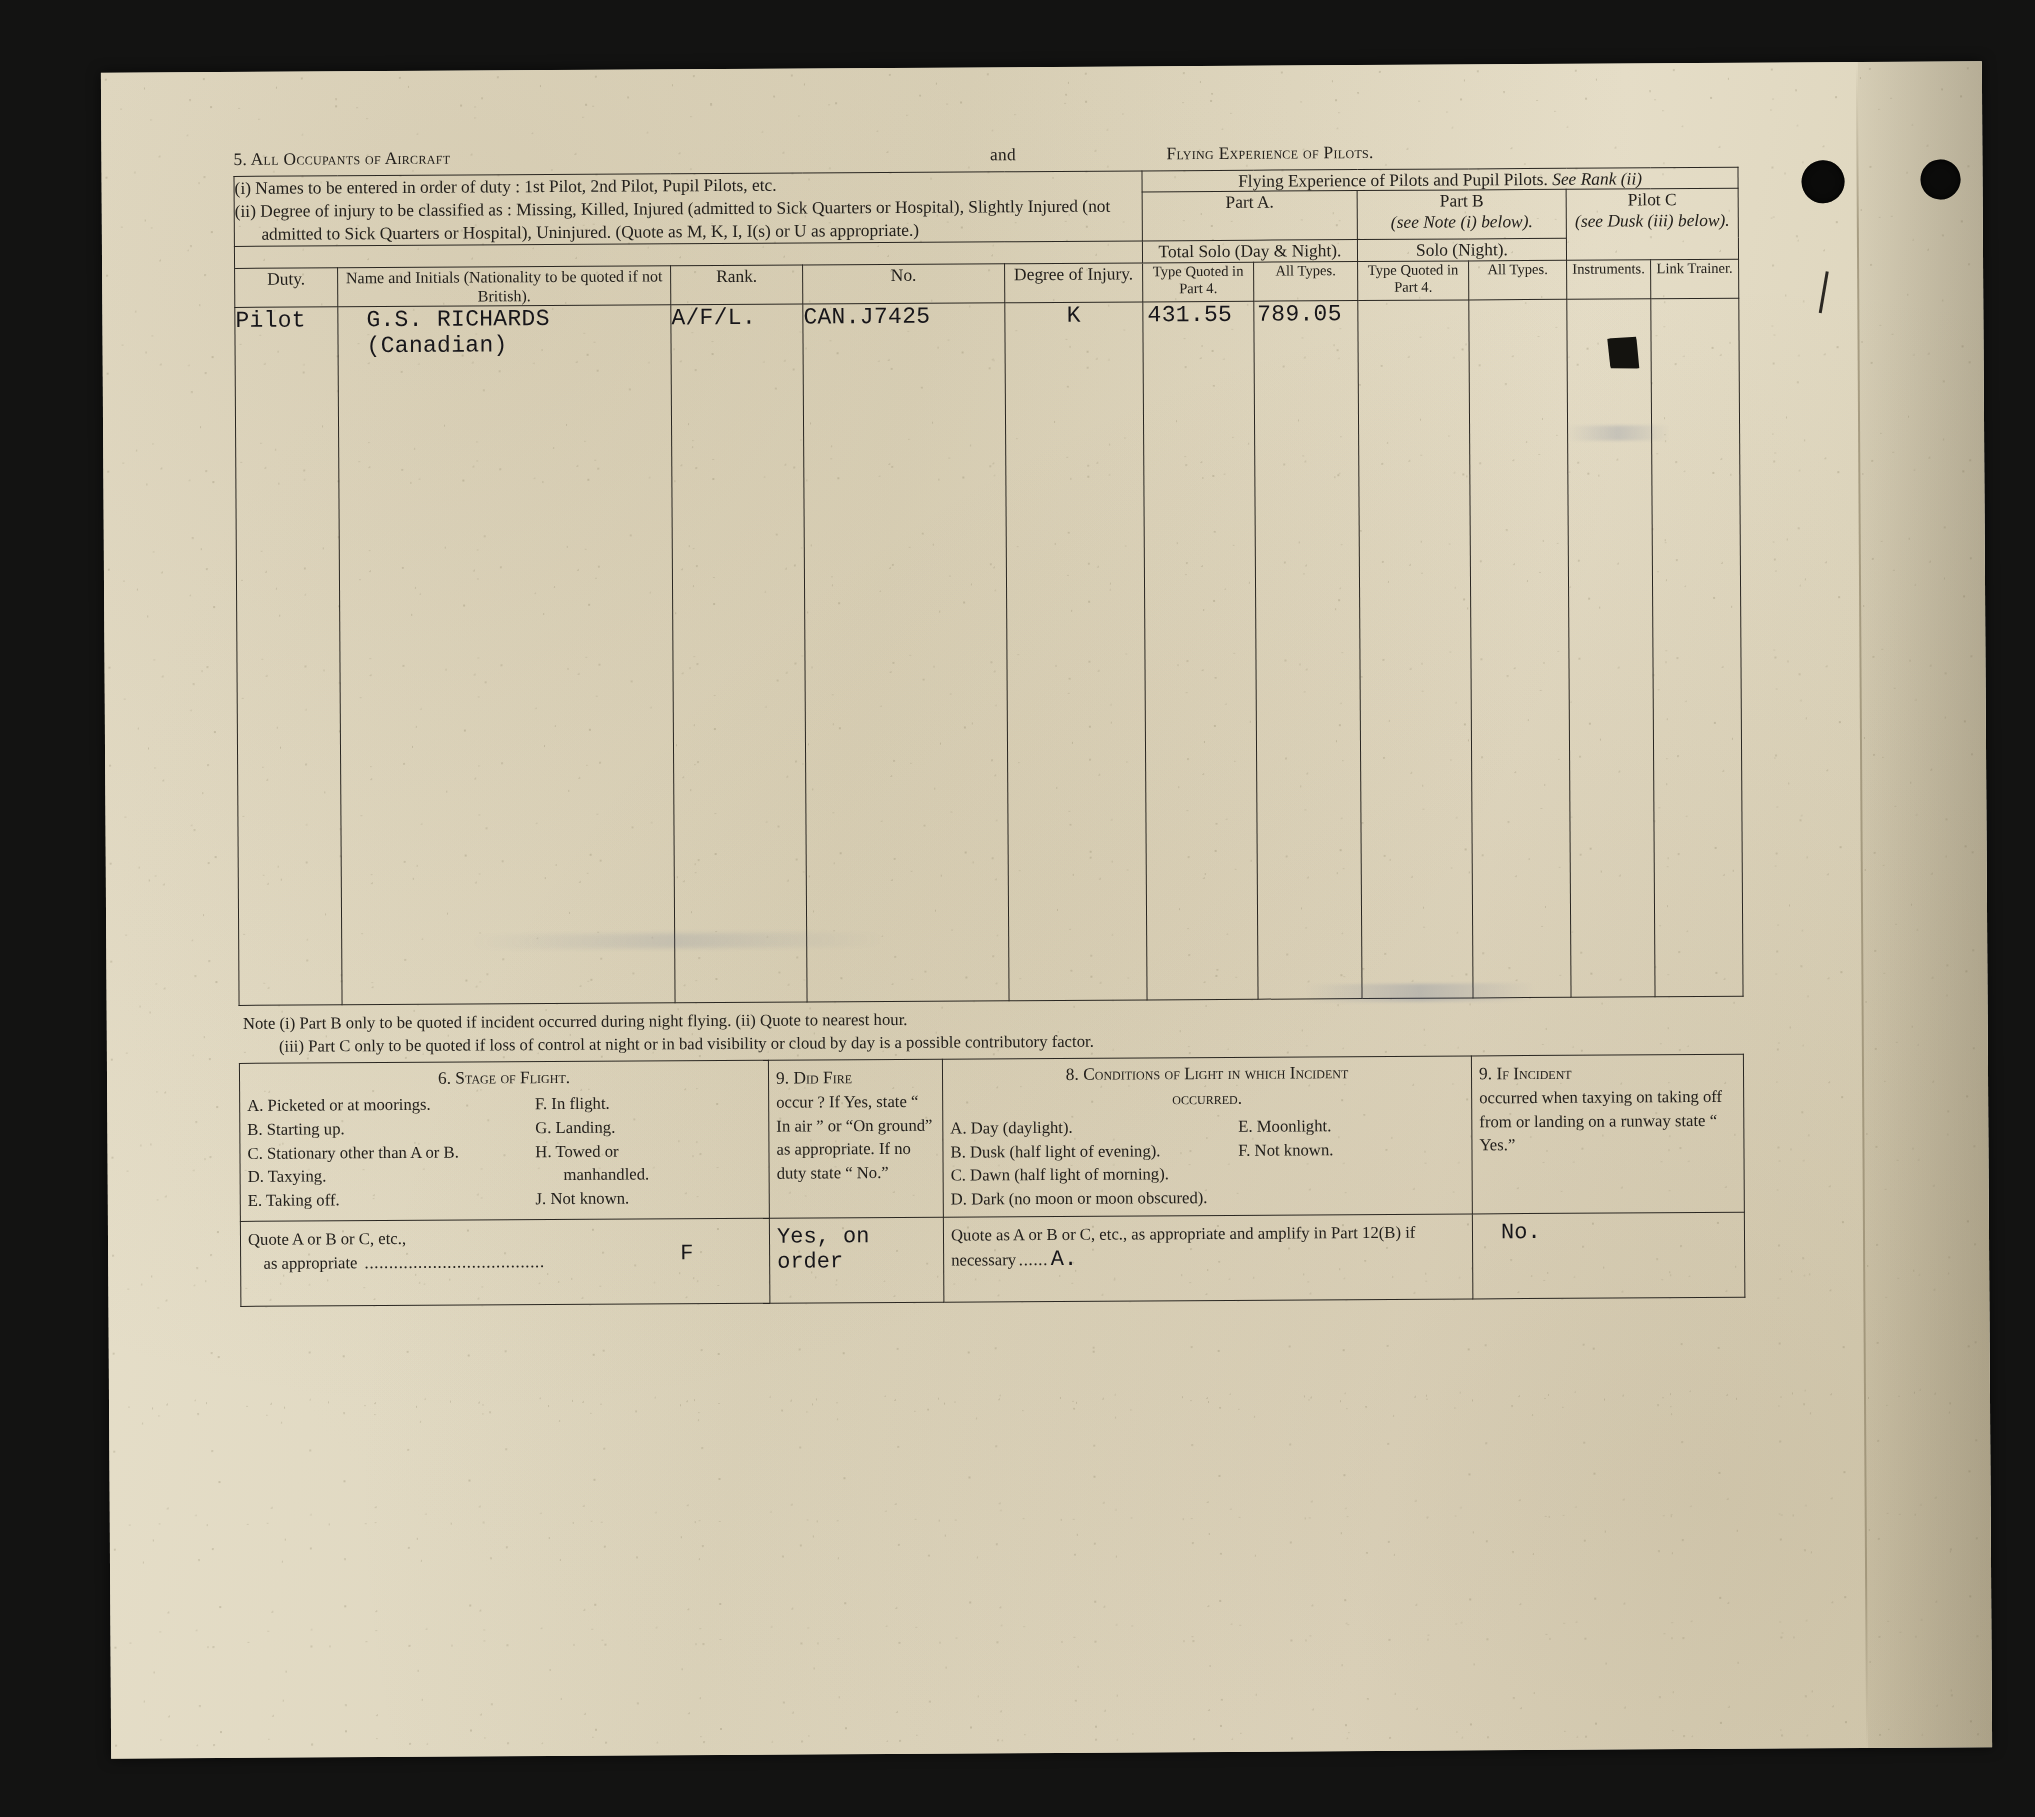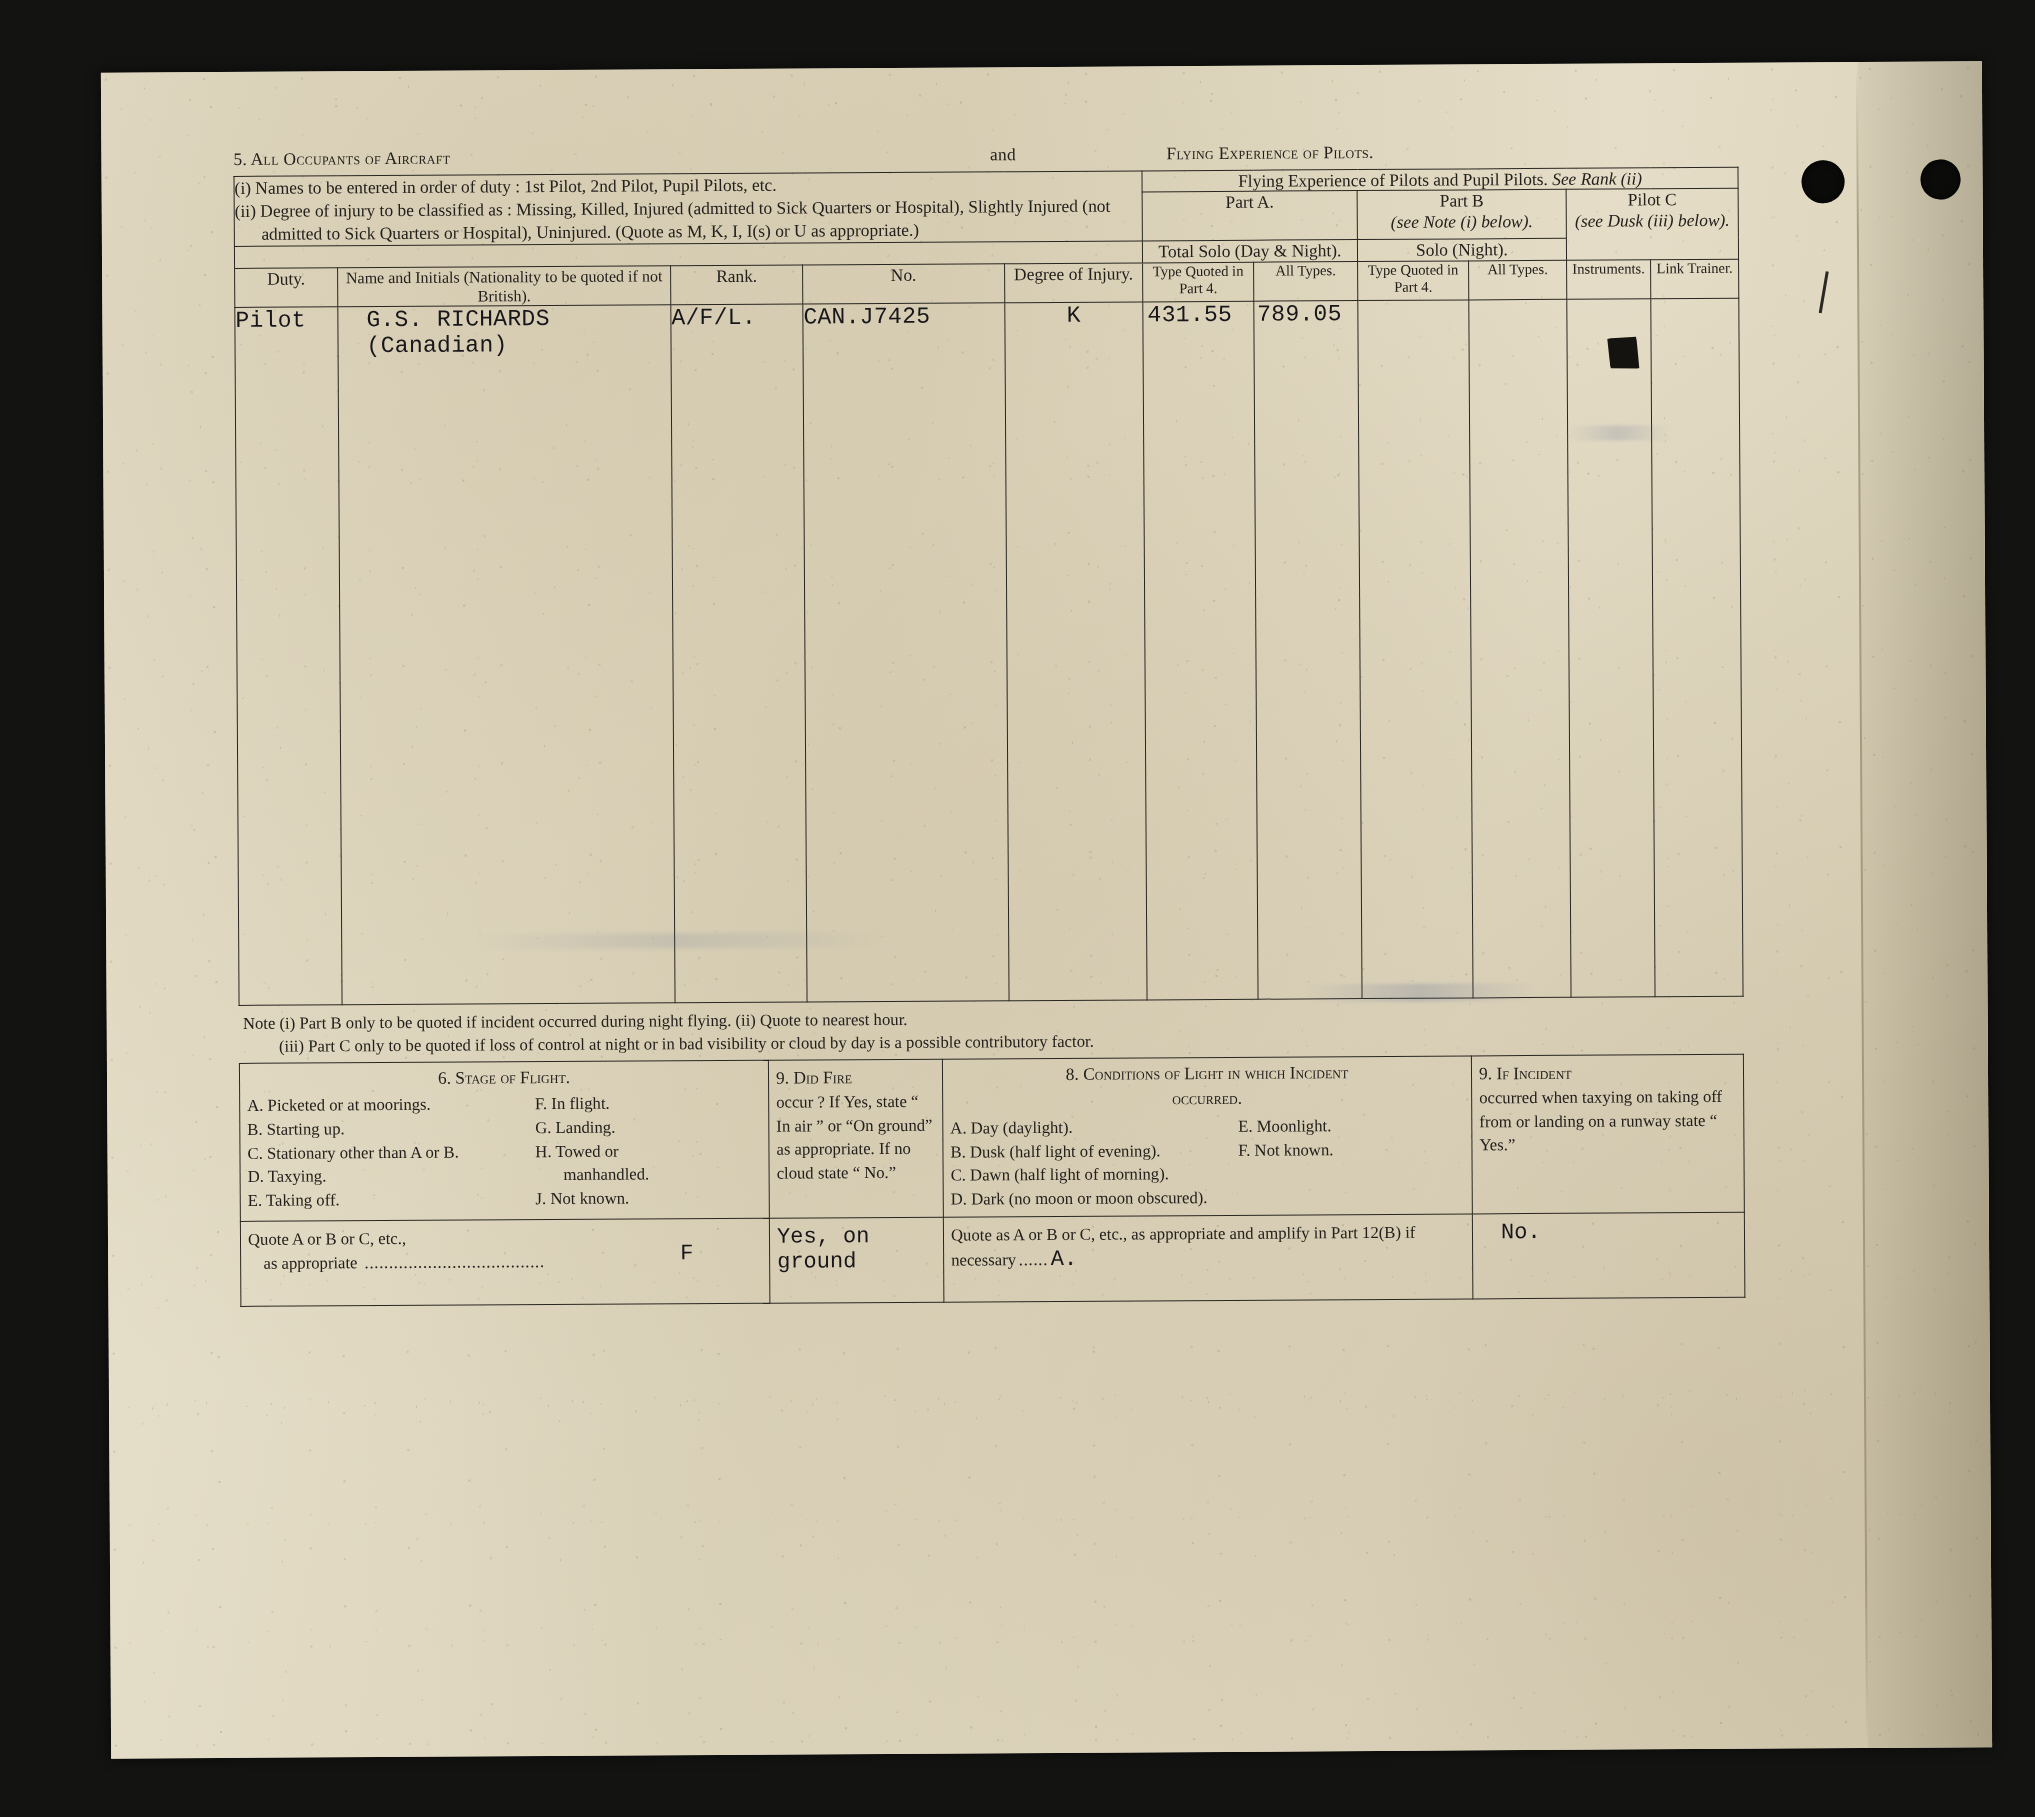--- a/index.html
+++ b/index.html
@@ -237,21 +237,21 @@
               <div>G. Landing.</div>
               <div>H. Towed or</div>
               <div style="padding-left:28px">manhandled.</div>
               <div>J. Not known.</div>
             </div>
           </div>
         </td>
 
         <td>
           <div class="lowtxt printed" style="font-variant:small-caps;font-size:17.4px">9. Did Fire</div>
-          <div class="lowtxt printed">occur ?   If Yes, state “ In air ” or “On ground” as appropriate.  If no cloud state “ No.”</div>
+          <div class="lowtxt printed">occur ?   If Yes, state “ In air ” or “On ground” as appropriate.  If no duty state “ No.”</div>
         </td>
 
         <td>
           <div class="sechead printed">8. Conditions of Light in which Incident</div>
           <div class="sechead printed" style="padding-bottom:5.6px">occurred.</div>
           <div class="twocol">
             <div class="a lowtxt printed">
               <div>A. Day (daylight).</div>
               <div>B. Dusk (half light of evening).</div>
               <div>C. Dawn (half light of morning).</div>
@@ -274,21 +274,21 @@
         <td>
           <div class="lowtxt printed">Quote A or B or C, etc.,</div>
           <div class="lowtxt printed" style="display:flex;align-items:baseline;gap:7px;padding-left:15.3px">
             <span>as appropriate</span>
             <span class="dots">.....................................</span>
           </div>
           <div class="ans" style="position:relative;top:-31px;left:432px;width:42px">F</div>
         </td>
 
         <td>
-          <div class="ans" style="line-height:1.15">Yes, on ground</div>
+          <div class="ans" style="line-height:1.15">Yes, on order</div>
         </td>
 
         <td>
           <div class="lowtxt printed" style="display:inline">Quote as A or B or C, etc., as appropriate and amplify in Part 12(B) if necessary</div>
           <span class="lowtxt printed dots">......</span>
           <span class="ans">A.</span>
         </td>
 
         <td>
           <div class="ans" style="padding-left:21px">No.</div>

